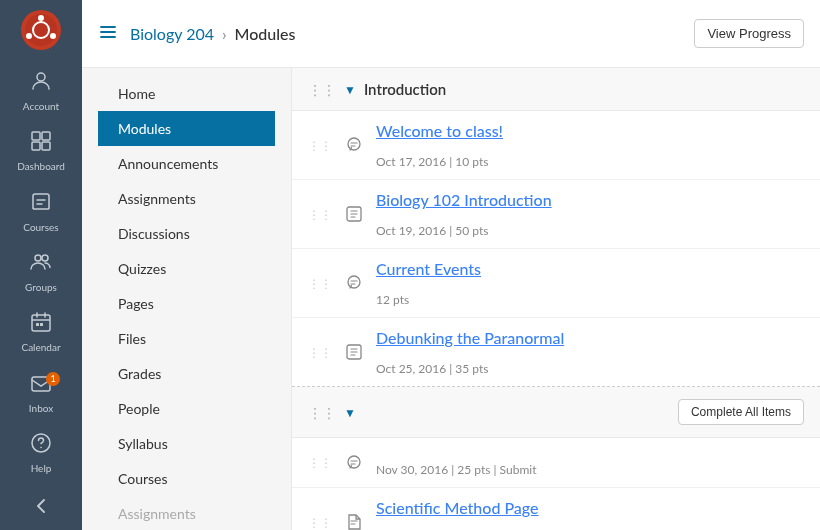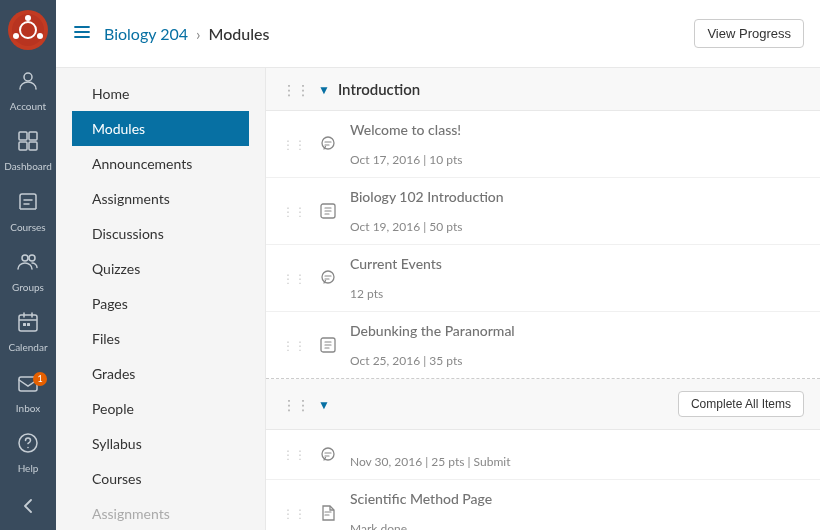--- a/index.html
+++ b/index.html
@@ -1,20 +1,20 @@
 <!DOCTYPE html>
 <html><head>
   <meta charset="utf-8">
   <style>
     * { box-sizing: border-box; margin: 0; padding: 0; }
     body { font-family: 'Lato', Arial, sans-serif; font-size: 14px; color: #333; background: #fff; width: 820px; height: 530px; overflow: hidden; display: flex; }
 
     
     .global-nav {
-      width: 56px;
+      width: 82px;
       background: #394B5D;
       display: flex;
       flex-direction: column;
       align-items: center;
       padding-top: 0;
       height: 530px;
       flex-shrink: 0;
     }
     .global-nav-logo {
       width: 66px;
@@ -234,24 +234,25 @@
       align-items: center;
       justify-content: center;
       flex-shrink: 0;
     }
     .item-icon svg {
       width: 18px;
       height: 18px;
     }
     .item-content { flex: 1; }
     .item-title {
-      color: #737373;
-      font-size: 14px;
+      color: #3b82f6;
+      font-size: 16px;
       cursor: pointer;
       font-weight: 500;
+      text-decoration: underline;
     }
     .item-meta {
       font-size: 12px;
       color: #888;
       margin-top: 14px;
     }
   </style>
 </head>
 <body>
 

